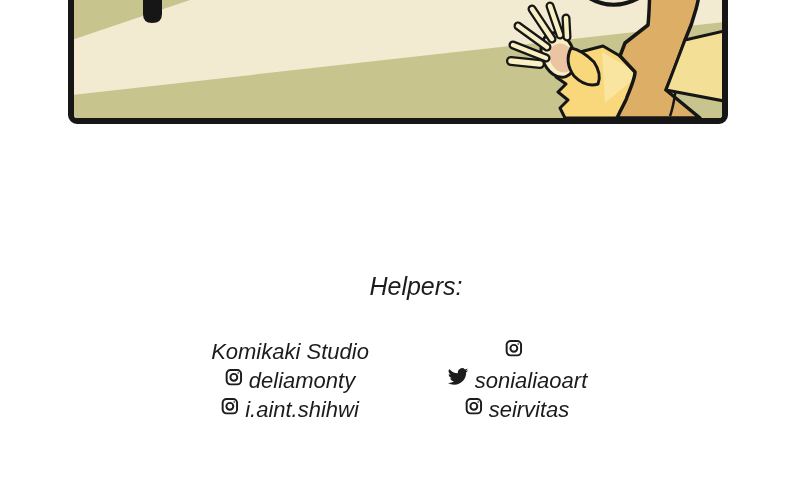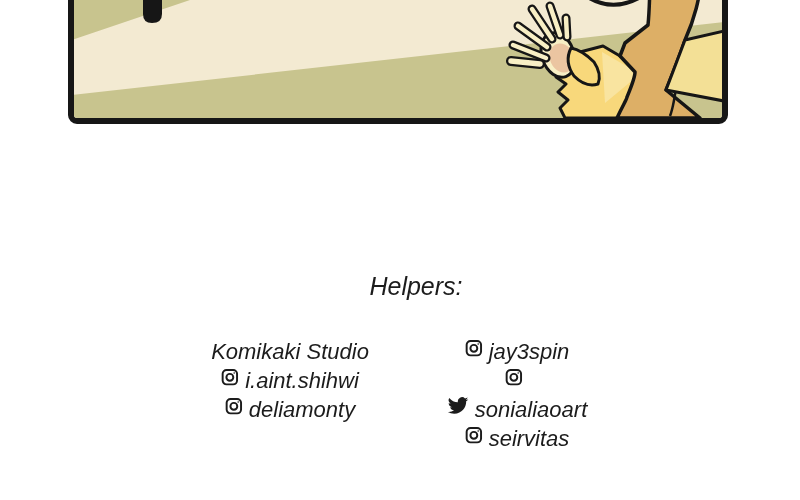--- a/index.html
+++ b/index.html
@@ -88,45 +88,35 @@
     <span>Komikaki Studio</span>
   </div>
   <div class="credit-row">
     <span class="icon">
       <svg width="18" height="18" viewBox="0 0 24 24" fill="none" stroke="#1c1c1c" stroke-width="2.6" stroke-linecap="round">
         <rect x="2.2" y="2.6" width="19.2" height="19.2" rx="5.2"></rect>
         <circle cx="11.8" cy="12.4" r="4.6"></circle>
         <circle cx="17.6" cy="6.6" r="1.1" fill="#1c1c1c" stroke="none"></circle>
       </svg>
     </span>
-    <span>i.aint.shihwi</span>
+    <span>deliamonty</span>
   </div>
   <div class="credit-row">
     <span class="icon">
       <svg width="18" height="18" viewBox="0 0 24 24" fill="none" stroke="#1c1c1c" stroke-width="2.6" stroke-linecap="round">
         <rect x="2.2" y="2.6" width="19.2" height="19.2" rx="5.2"></rect>
         <circle cx="11.8" cy="12.4" r="4.6"></circle>
         <circle cx="17.6" cy="6.6" r="1.1" fill="#1c1c1c" stroke="none"></circle>
       </svg>
     </span>
-    <span>deliamonty</span>
+    <span>i.aint.shihwi</span>
   </div>
 </div>
 
 <div class="credits-col col-right">
-  <div class="credit-row">
-    <span class="icon">
-      <svg width="18" height="18" viewBox="0 0 24 24" fill="none" stroke="#1c1c1c" stroke-width="2.6" stroke-linecap="round">
-        <rect x="2.2" y="2.6" width="19.2" height="19.2" rx="5.2"></rect>
-        <circle cx="11.8" cy="12.4" r="4.6"></circle>
-        <circle cx="17.6" cy="6.6" r="1.1" fill="#1c1c1c" stroke="none"></circle>
-      </svg>
-    </span>
-    <span>jay3spin</span>
-  </div>
   <div class="credit-row">
     <span class="icon">
       <svg width="18" height="18" viewBox="0 0 24 24" fill="none" stroke="#1c1c1c" stroke-width="2.6" stroke-linecap="round">
         <rect x="2.2" y="2.6" width="19.2" height="19.2" rx="5.2"></rect>
         <circle cx="11.8" cy="12.4" r="4.6"></circle>
         <circle cx="17.6" cy="6.6" r="1.1" fill="#1c1c1c" stroke="none"></circle>
       </svg>
     </span>
   </div>
   <div class="credit-row">

